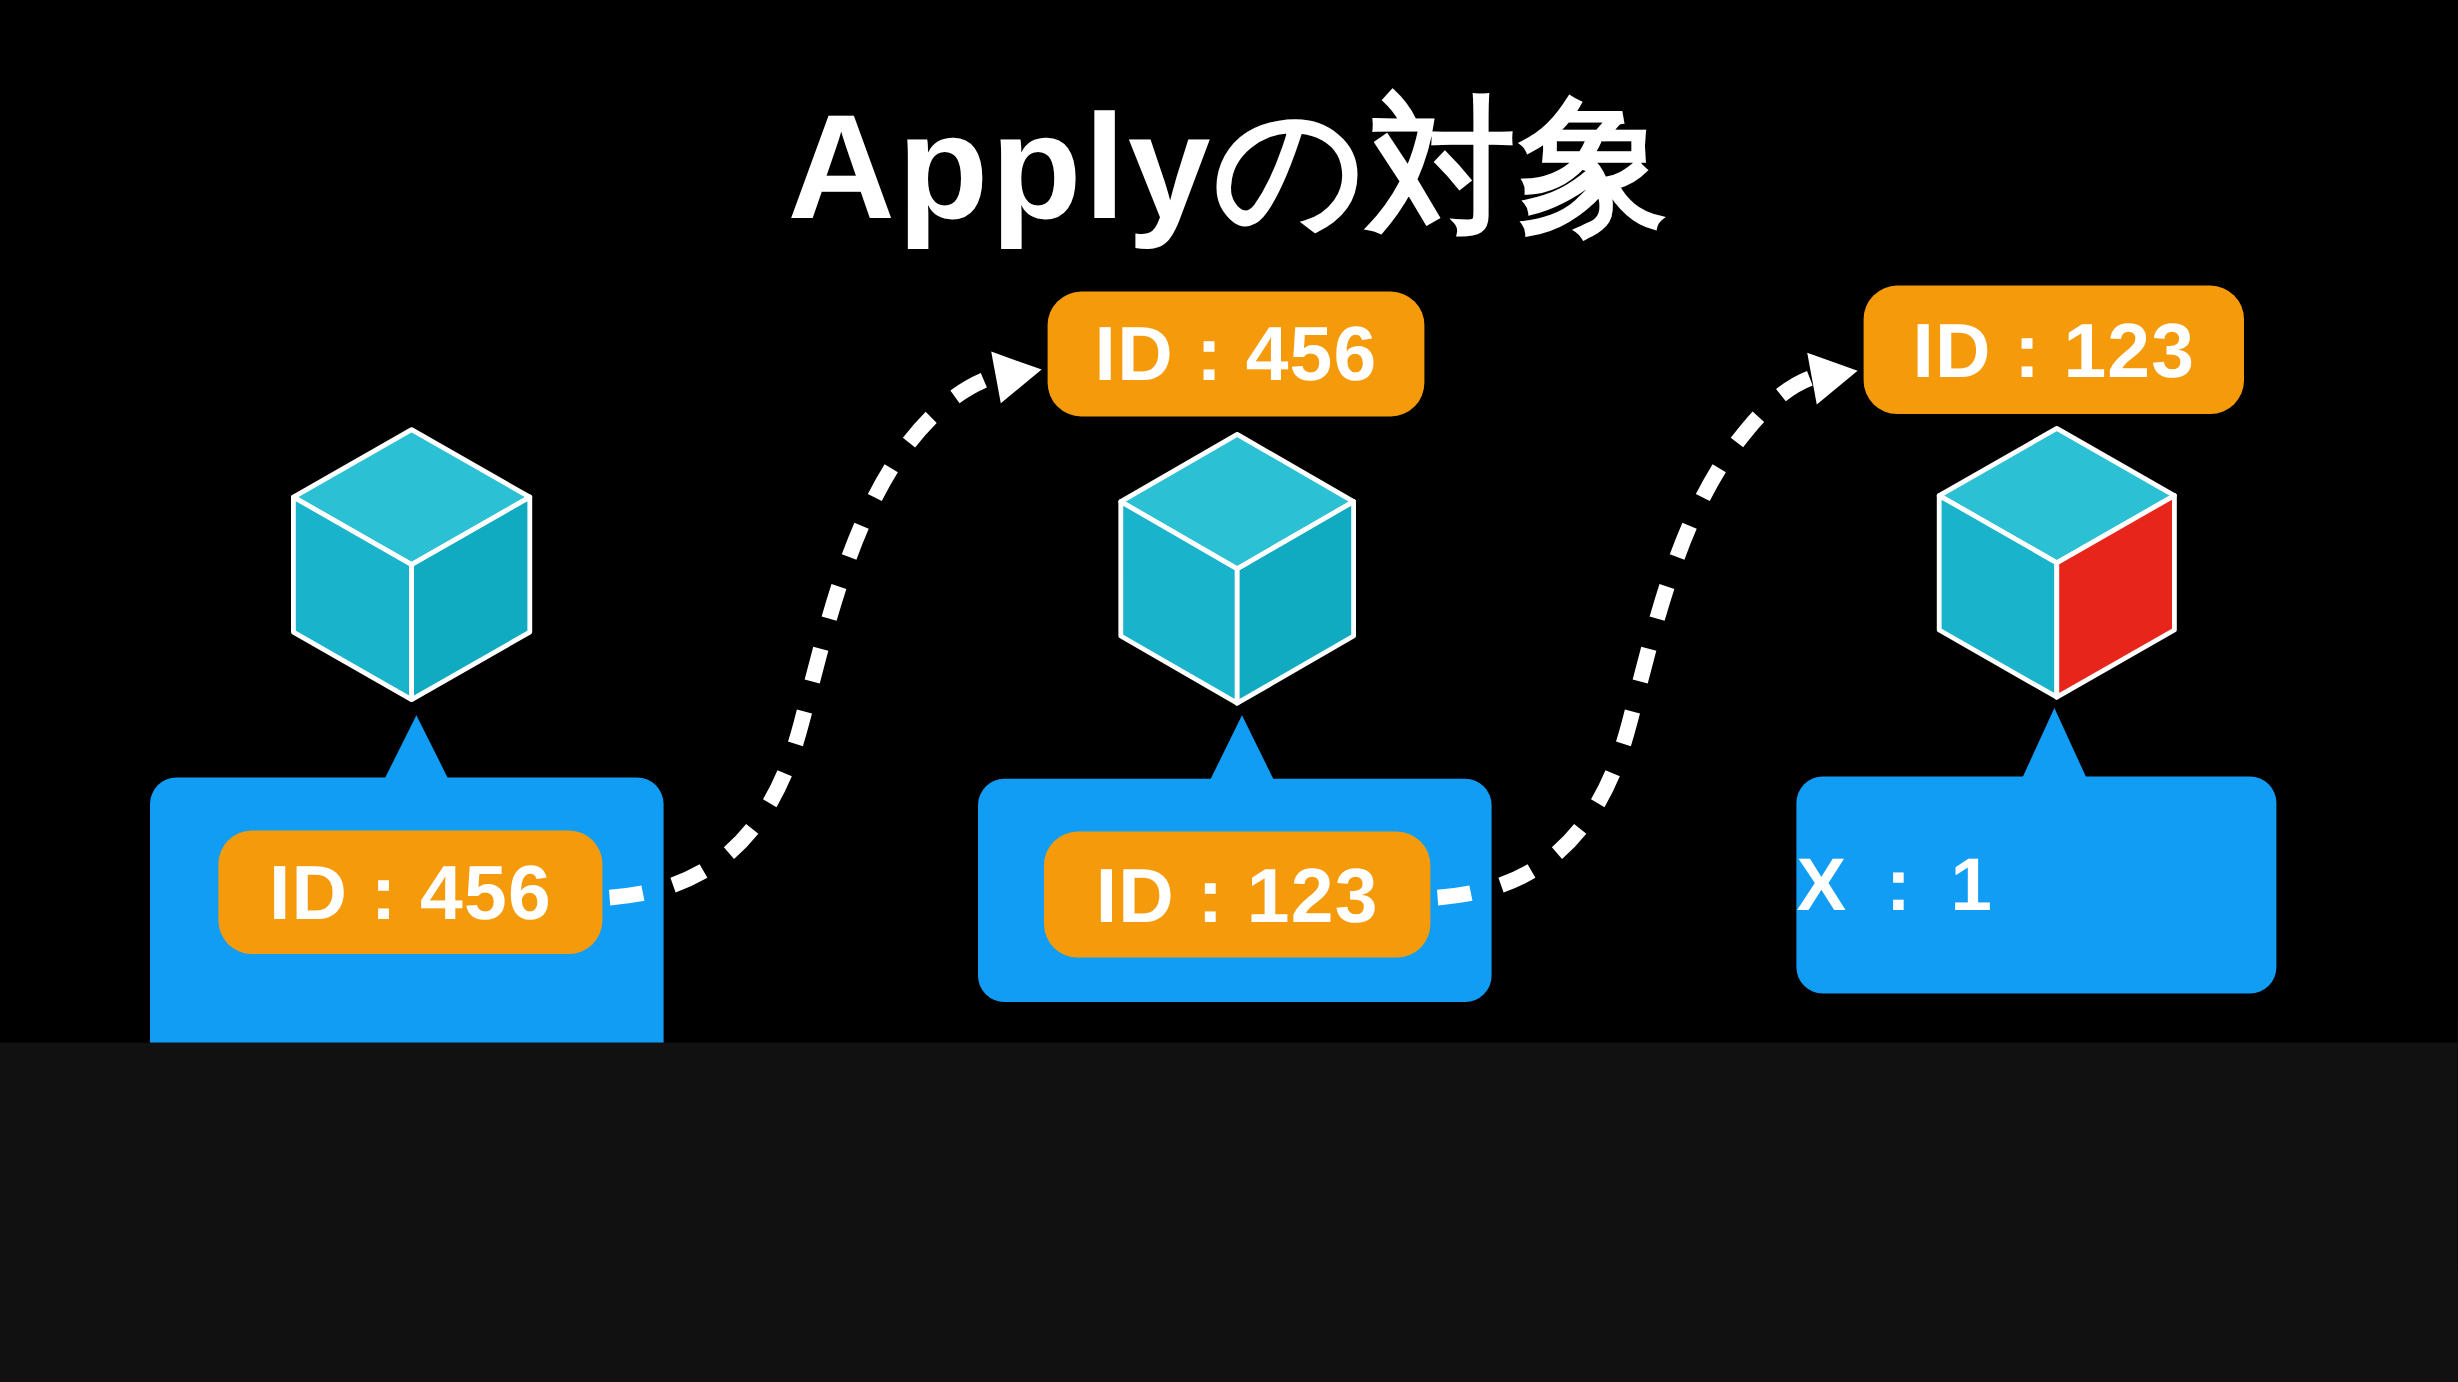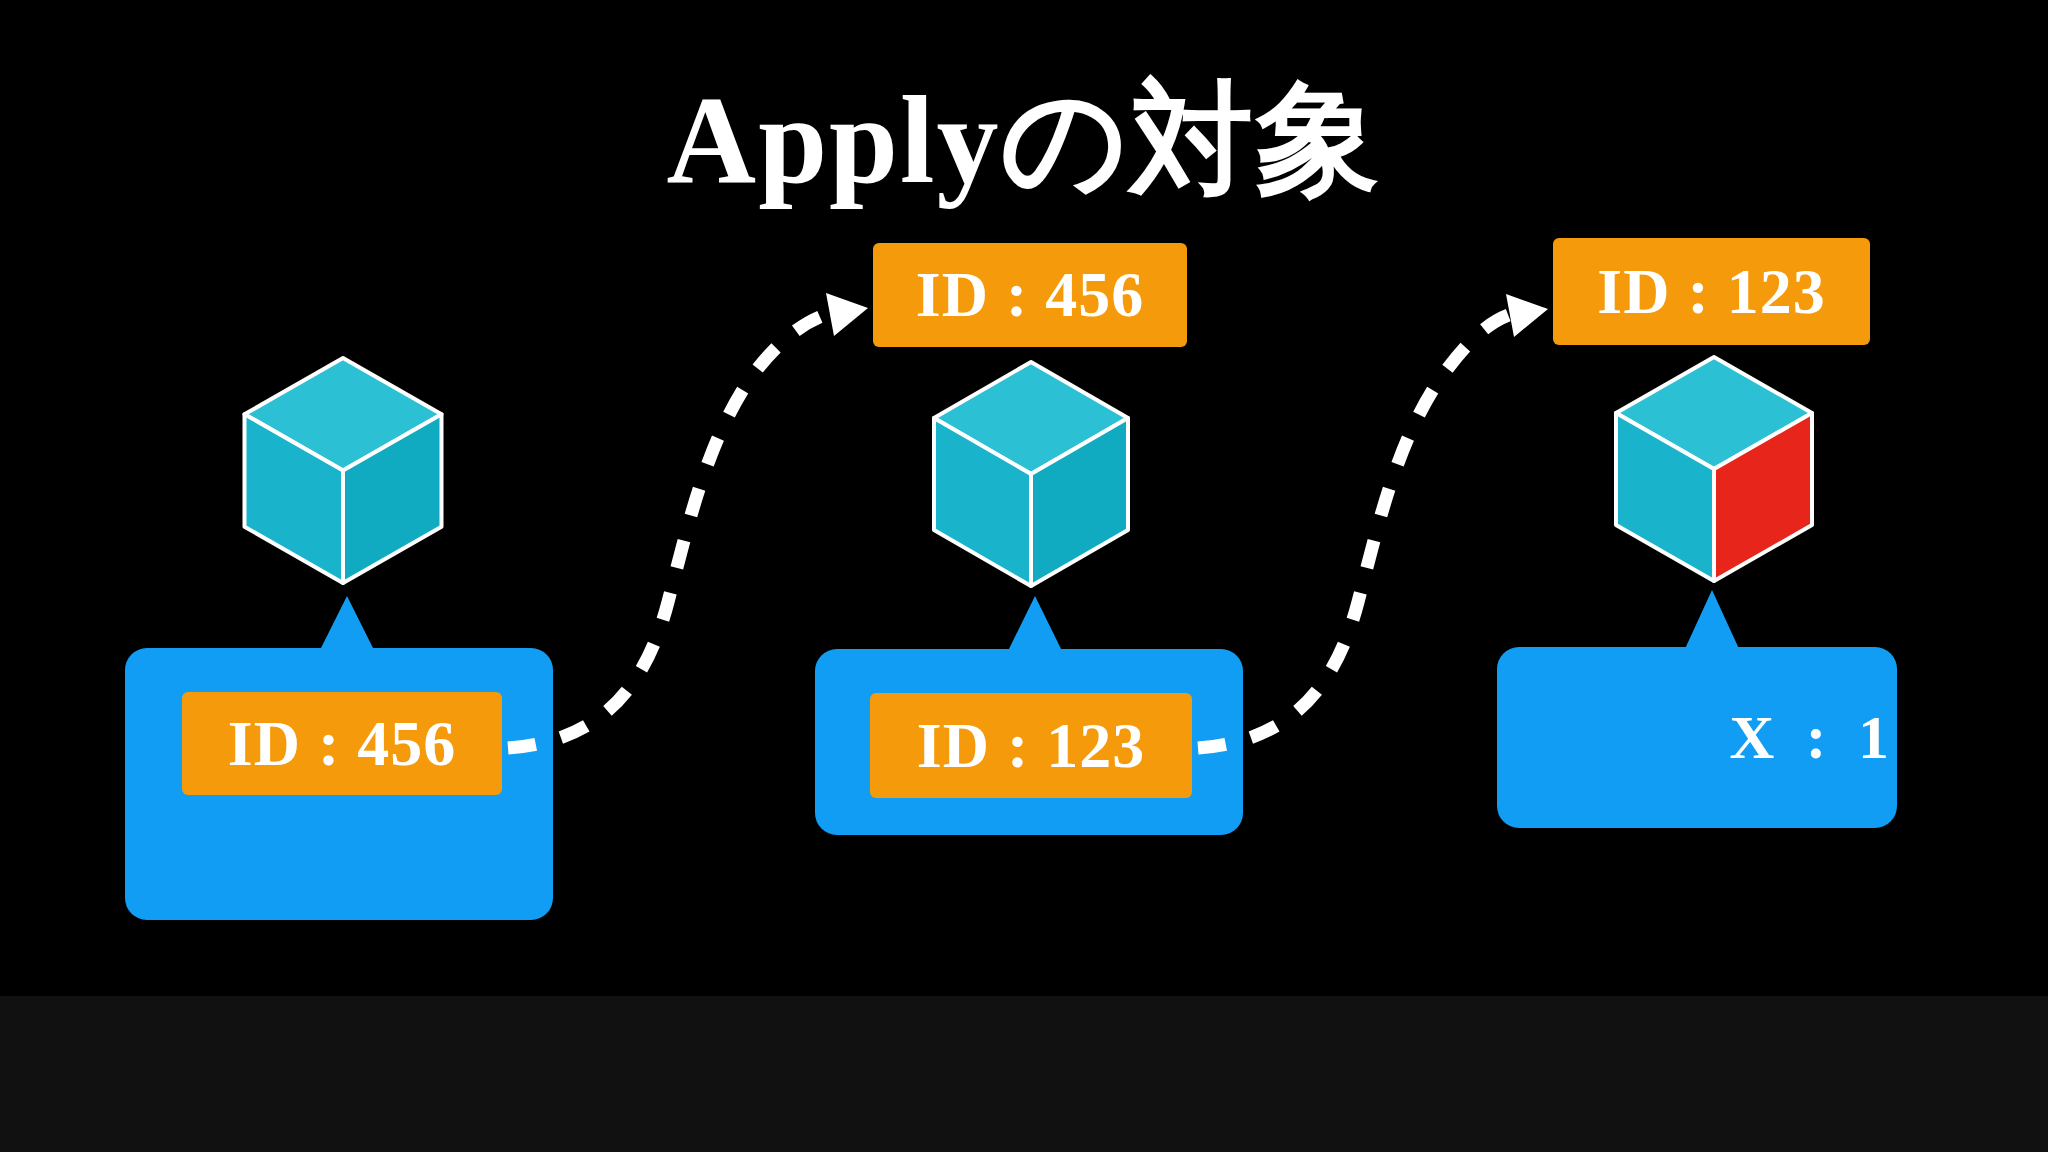--- a/index.html
+++ b/index.html
@@ -10,38 +10,38 @@
     --text-on-color:#ffffff;
     --cube-top:#2cc0d4;
     --cube-left:#19b3cb;
     --cube-right:#10aac1;
     --cube-red:#e8251b;
     --cube-edge:#ffffff;
     --arrow:#ffffff;
   }
   html,body{margin:0;padding:0;background:#111;}
   .slide{
-    position:relative;width:2048px;height:996px;overflow:hidden;
+    position:relative;width:2048px;height:869px;overflow:hidden;
     background:var(--background);
-    font-family:Liberation Serif, serif;
+    font-family:Liberation Sans, sans-serif;
   }
   .title{
     position:absolute;left:0;right:0;top:58px;
     text-align:center;color:var(--title);
     font-size:124px;font-weight:bold;letter-spacing:2px;
   }
   .bubble{
     position:absolute;background:var(--accent-blue);border-radius:22px;
   }
   .bubble-left {left:125px;top:648px;width:428px;height:272px;}
   .bubble-mid  {left:815px;top:649px;width:428px;height:186px;}
   .bubble-right{left:1497px;top:647px;width:400px;height:181px;
-                display:flex;align-items:center;justify-content:flex-end;}
+                display:flex;align-items:center;justify-content:flex-start;}
   .badge{
-    background:var(--accent-orange);border-radius:6px;
+    background:var(--accent-orange);border-radius:28px;
     display:flex;align-items:center;justify-content:center;
     color:var(--text-on-color);font-weight:bold;font-size:64px;
     letter-spacing:1px;
   }
   .badge-abs{position:absolute;}
   .badge-top-mid  {left:873px;top:243px;width:314px;height:104px;}
   .badge-top-right{left:1553px;top:238px;width:317px;height:107px;}
   .badge-in-left  {left:57px;top:44px;width:320px;height:103px;}
   .badge-in-mid   {left:55px;top:44px;width:322px;height:105px;}
   .bubble-note{

